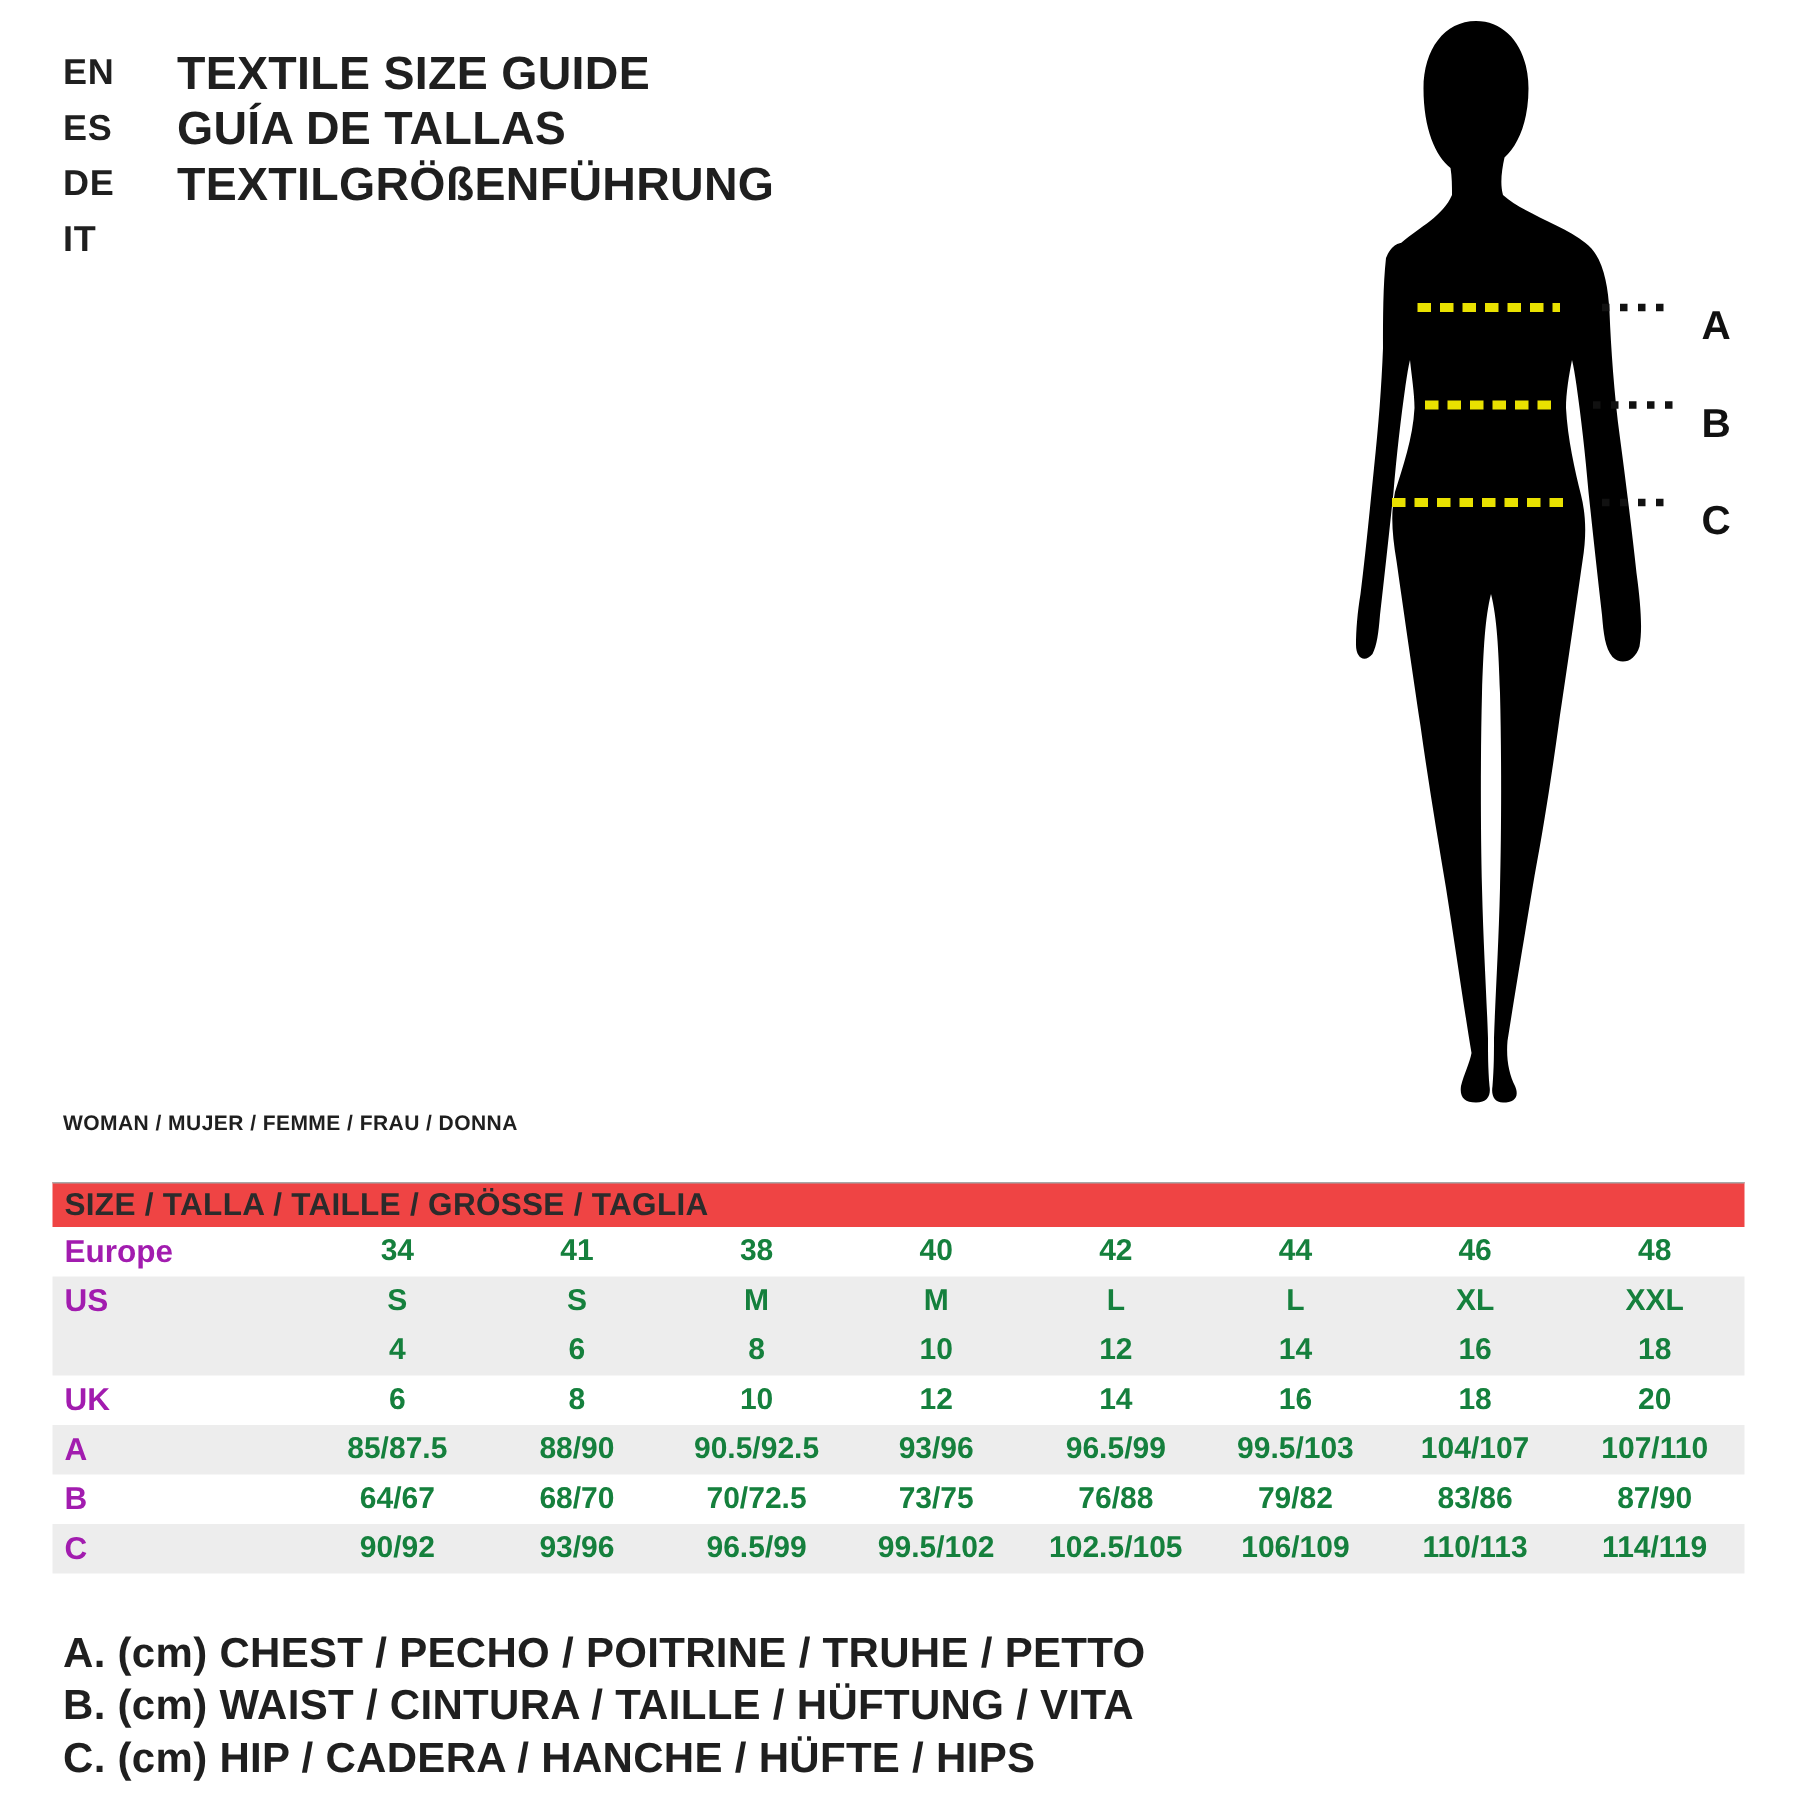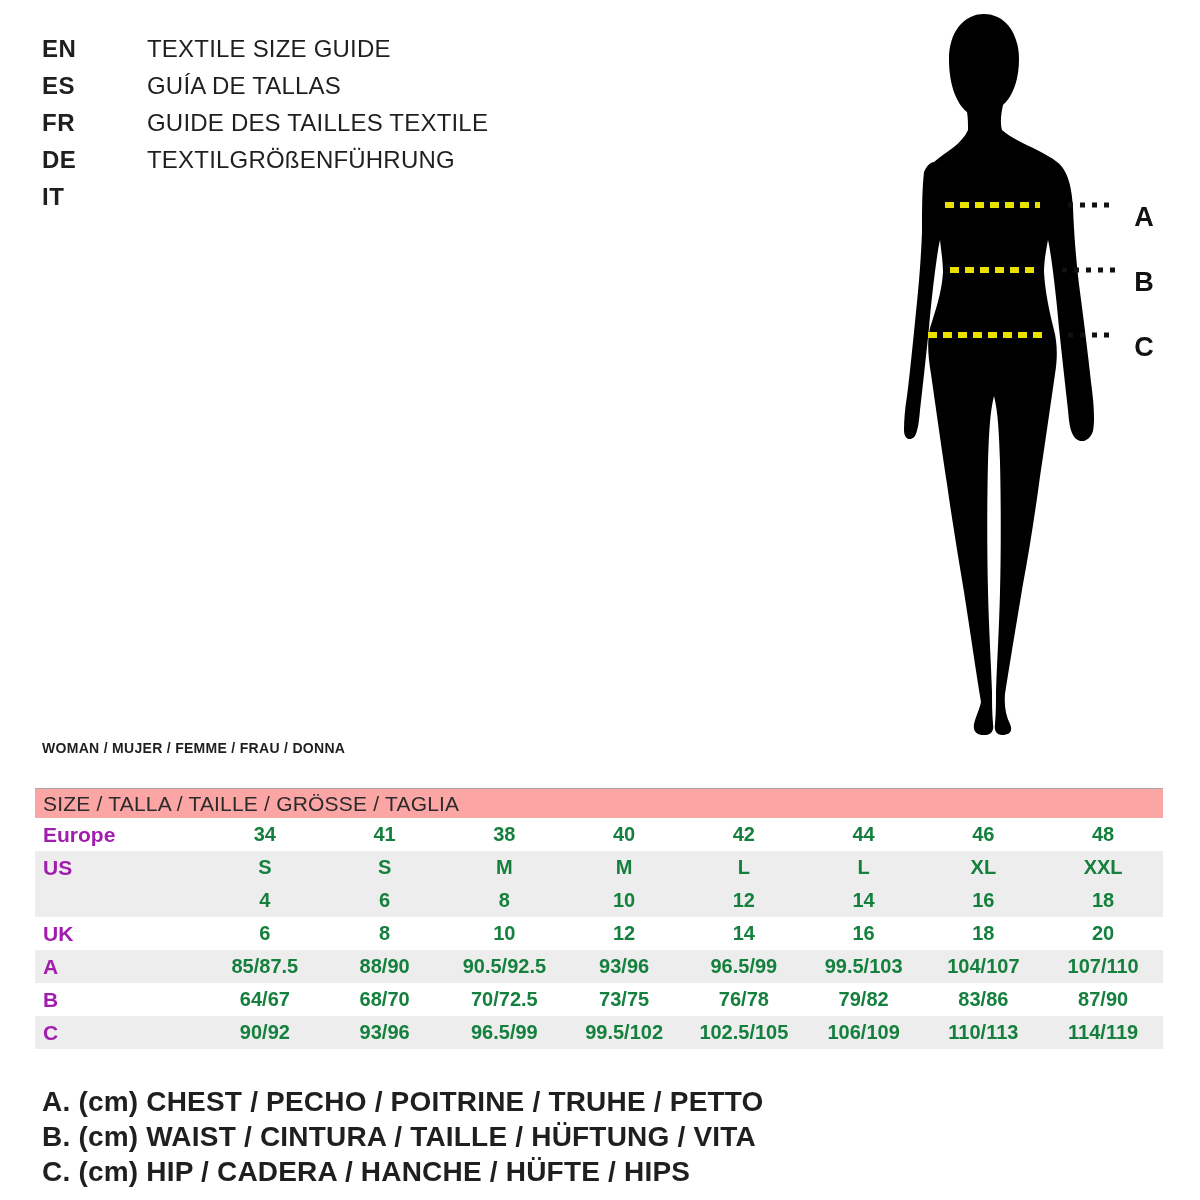--- a/index.html
+++ b/index.html
@@ -1,42 +1,42 @@
 <!DOCTYPE html>
 <html><head>
 <meta charset="utf-8">
 <style>
   * { margin: 0; padding: 0; box-sizing: border-box; }
   html, body { width: 1200px; height: 1200px; background: #ffffff; overflow: hidden; }
   body { font-family: "Liberation Sans", sans-serif; color: #1f1f1f; position: relative; }
 
   
   .lang-list { position: absolute; left: 42px; top: 30px; }
-  .lang-row { display: flex; height: 37px; align-items: center; gap: 29px; }
+  .lang-row { display: flex; height: 37px; align-items: center; }
   .lang-code { width: 76px; font-size: 24px; font-weight: bold; letter-spacing: 0.5px; }
-  .lang-title { font-size: 24px; font-weight: normal; letter-spacing: 0.2px; white-space: nowrap; }
+  .lang-title { font-size: 31px; font-weight: bold; letter-spacing: 0.2px; white-space: nowrap; }
 
   
   .figure-wrap { position: absolute; left: 902px; top: 12px; width: 298px; height: 725px; }
   .figure-wrap svg { display: block; width: 298px; height: 725px; }
   .measure-label { position: absolute; left: 222px; width: 40px; text-align: center;
                    font-size: 27px; font-weight: bold; color: #111; }
   .measure-label.a { top: 190px; }
   .measure-label.b { top: 255px; }
   .measure-label.c { top: 320px; }
 
   
   .section-title { position: absolute; left: 42px; top: 740px; font-size: 14px;
                    font-weight: bold; letter-spacing: 0.3px; white-space: nowrap; }
 
   
   .size-table { position: absolute; left: 35px; top: 788px; width: 1128px; }
-  .table-header { height: 30px; background: #fca5a5; border-top: 1px solid #a8a8a8;
+  .table-header { height: 30px; background: #ef4444; border-top: 1px solid #a8a8a8;
                   display: flex; align-items: center; padding-left: 8px;
-                  font-size: 21px; font-weight: normal; color: #2b2b2b; letter-spacing: 0.2px; }
+                  font-size: 21px; font-weight: bold; color: #2b2b2b; letter-spacing: 0.2px; }
   .table-row { height: 33px; display: grid; grid-template-columns: 170px repeat(8, 1fr);
                align-items: center; }
   .table-row.shaded { background: #ededed; }
   .row-label { padding-left: 8px; font-size: 21px; font-weight: bold; color: #a21caf; }
   .cell { text-align: center; font-size: 20px; font-weight: bold; color: #15803d;
           white-space: nowrap; }
 
   
   .legend { position: absolute; left: 42px; top: 1084px; }
   .legend-line { height: 35px; display: flex; align-items: center; font-size: 28px;
@@ -49,24 +49,20 @@
   <div class="lang-row">
     <span class="lang-code">EN</span>
     <span class="lang-title">TEXTILE SIZE GUIDE</span>
   </div>
 
   <div class="lang-row">
     <span class="lang-code">ES</span>
     <span class="lang-title">GUÍA DE TALLAS</span>
   </div>
 
-  <div class="lang-row">
-    <span class="lang-code">FR</span>
-    <span class="lang-title">GUIDE DES TAILLES TEXTILE</span>
-  </div>
 
   <div class="lang-row">
     <span class="lang-code">DE</span>
     <span class="lang-title">TEXTILGRÖßENFÜHRUNG</span>
   </div>
 
   <div class="lang-row">
     <span class="lang-code">IT</span>
   </div>
 </div>
@@ -208,21 +204,21 @@
         <span class="cell">104/107</span>
         <span class="cell">107/110</span>
       </div>
 
   <div class="table-row">
     <span class="row-label">B</span>
   <span class="cell">64/67</span>
         <span class="cell">68/70</span>
         <span class="cell">70/72.5</span>
         <span class="cell">73/75</span>
-        <span class="cell">76/78</span>
+        <span class="cell">76/88</span>
         <span class="cell">79/82</span>
         <span class="cell">83/86</span>
         <span class="cell">87/90</span>
       </div>
 
   <div class="table-row shaded">
     <span class="row-label">C</span>
   <span class="cell">90/92</span>
         <span class="cell">93/96</span>
         <span class="cell">96.5/99</span>

